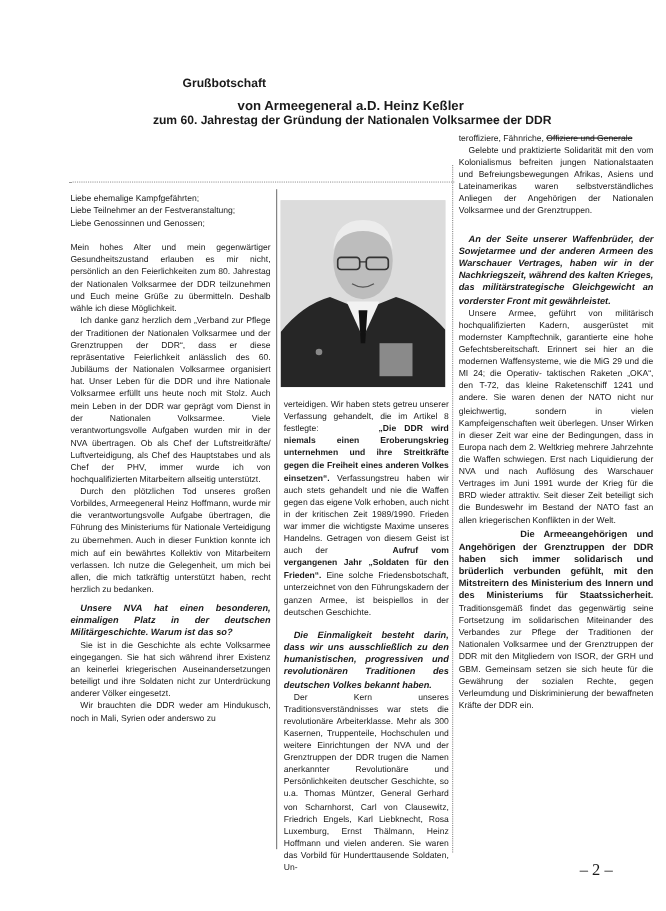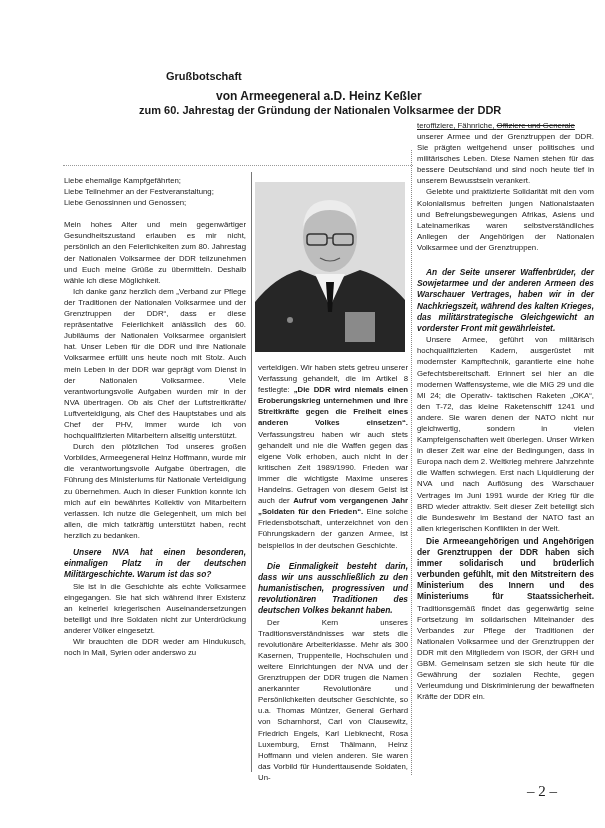--- a/index.html
+++ b/index.html
@@ -9,26 +9,26 @@
   .title3{position:absolute;left:139px;top:104px;font-size:11px;font-weight:bold;white-space:nowrap;}
   .rule{position:absolute;left:63px;top:165px;width:350px;height:1px;border-top:1px dotted #999;}
   .col{position:absolute;font-size:7.8px;line-height:11.1px;text-align:justify;}
   .col p{margin:0;}
   .col .ind{text-indent:9px;}
   .col .head{font-weight:bold;font-size:8.4px;line-height:11.2px;text-indent:9px;margin-top:6px;font-style:italic;}
   .col .gap{height:11px;}
   .c1{left:64px;top:175px;width:182px;}
   .c2{left:258px;top:362px;width:150px;}
   .c3{left:417px;top:131px;width:177px;}
-  .c3top{position:absolute;left:417px;top:120px;width:177px;font-size:7.8px;line-height:11px;text-decoration:underline;}
+  .c3top{position:absolute;left:417px;top:120px;width:177px;font-size:7.8px;line-height:11px;}
   .strike{text-decoration:line-through;}
   .vline{position:absolute;width:0;border-left:1px solid #777;}
   .photo{position:absolute;left:255px;top:182px;width:150px;height:170px;background:#d9d9d9;overflow:hidden;}
   .page-no{position:absolute;left:527px;top:783px;font-size:15px;font-family:"Liberation Serif",serif;}
-  b{font-weight:bold;}
+  b{font-weight:bold;margin-left:47px;}
 </style>
 </head>
 <body>
 
 <div class="title1">Grußbotschaft</div>
 <div class="title2">von Armeegeneral a.D. Heinz Keßler</div>
 <div class="title3">zum 60. Jahrestag der Gründung der Nationalen Volksarmee der DDR</div>
 <div class="rule"></div>
 
 <div class="vline" style="left:251px;top:172px;height:600px;"></div>
@@ -65,20 +65,19 @@
 </div>
 
 <div class="col c2">
   <p><span>verteidigen. Wir haben stets getreu unserer Verfassung gehandelt, die im Artikel 8 festlegte: </span><b>„Die DDR wird niemals einen Eroberungskrieg unternehmen und ihre Streitkräfte gegen die Freiheit eines anderen Volkes einsetzen“.</b><span> Verfassungstreu haben wir auch stets gehandelt und nie die Waffen gegen das eigene Volk erhoben, auch nicht in der kritischen Zeit 1989/1990. Frieden war immer die wichtigste Maxime unseres Handelns. Getragen von diesem Geist ist auch der </span><b>Aufruf vom vergangenen Jahr „Soldaten für den Frieden“.</b><span> Eine solche Friedensbotschaft, unterzeichnet von den Führungskadern der ganzen Armee, ist beispiellos in der deutschen Geschichte.</span></p>
   <p class="head" style="margin-top:10px">Die Einmaligkeit besteht darin, dass wir uns ausschließlich zu den humanistischen, progressiven und revolutionären Traditionen des deutschen Volkes bekannt haben.</p>
   <p class="ind">Der Kern unseres Traditionsverständnisses war stets die revolutionäre Arbeiterklasse. Mehr als 300 Kasernen, Truppenteile, Hochschulen und weitere Einrichtungen der NVA und der Grenztruppen der DDR trugen die Namen anerkannter Revolutionäre und Persönlichkeiten deutscher Geschichte, so u.a. Thomas Müntzer, General Gerhard von Scharnhorst, Carl von Clausewitz, Friedrich Engels, Karl Liebknecht, Rosa Luxemburg, Ernst Thälmann, Heinz Hoffmann und vielen anderen. Sie waren das Vorbild für Hunderttausende Soldaten, Un-</p>
 </div>
 
 <div class="c3top"><span>teroffiziere, Fähnriche, </span><span class="strike">Offiziere und Generale</span></div>
 <div class="col c3">
-  <p>unserer Armee und der Grenztruppen der DDR. Sie prägten weitgehend unser politisches und militärisches Leben. Diese Namen stehen für das bessere Deutschland und sind noch heute tief in unserem Bewusstsein verankert.</p>
   <p class="ind">Gelebte und praktizierte Solidarität mit den vom Kolonialismus befreiten jungen Nationalstaaten und Befreiungsbewegungen Afrikas, Asiens und Lateinamerikas waren selbstverständliches Anliegen der Angehörigen der Nationalen Volksarmee und der Grenztruppen.</p>
   <p class="head" style="margin-top:14px">An der Seite unserer Waffenbrüder, der Sowjetarmee und der anderen Armeen des Warschauer Vertrages, haben wir in der Nachkriegszeit, während des kalten Krieges, das militärstrategische Gleichgewicht an vorderster Front mit gewährleistet.</p>
   <p class="ind">Unsere Armee, geführt von militärisch hochqualifizierten Kadern, ausgerüstet mit modernster Kampftechnik, garantierte eine hohe Gefechtsbereitschaft. Erinnert sei hier an die modernen Waffensysteme, wie die MiG 29 und die MI 24; die Operativ- taktischen Raketen „OKA“, den T-72, das kleine Raketenschiff 1241 und andere. Sie waren denen der NATO nicht nur gleichwertig, sondern in vielen Kampfeigenschaften weit überlegen. Unser Wirken in dieser Zeit war eine der Bedingungen, dass in Europa nach dem 2. Weltkrieg mehrere Jahrzehnte die Waffen schwiegen. Erst nach Liquidierung der NVA und nach Auflösung des Warschauer Vertrages im Juni 1991 wurde der Krieg für die BRD wieder attraktiv. Seit dieser Zeit beteiligt sich die Bundeswehr im Bestand der NATO fast an allen kriegerischen Konflikten in der Welt.</p>
   <p class="ind" style="margin-top:2px"><b style="font-size:8.4px">Die Armeeangehörigen und Angehörigen der Grenztruppen der DDR haben sich immer solidarisch und brüderlich verbunden gefühlt, mit den Mitstreitern des Ministerium des Innern und des Ministeriums für Staatssicherheit.</b><span> Traditionsgemäß findet das gegenwärtig seine Fortsetzung im solidarischen Miteinander des Verbandes zur Pflege der Traditionen der Nationalen Volksarmee und der Grenztruppen der DDR mit den Mitgliedern von ISOR, der GRH und GBM. Gemeinsam setzen sie sich heute für die Gewährung der sozialen Rechte, gegen Verleumdung und Diskriminierung der bewaffneten Kräfte der DDR ein.</span></p>
 </div>
 
 <div class="page-no">– 2 –</div>
 
 </body></html>

